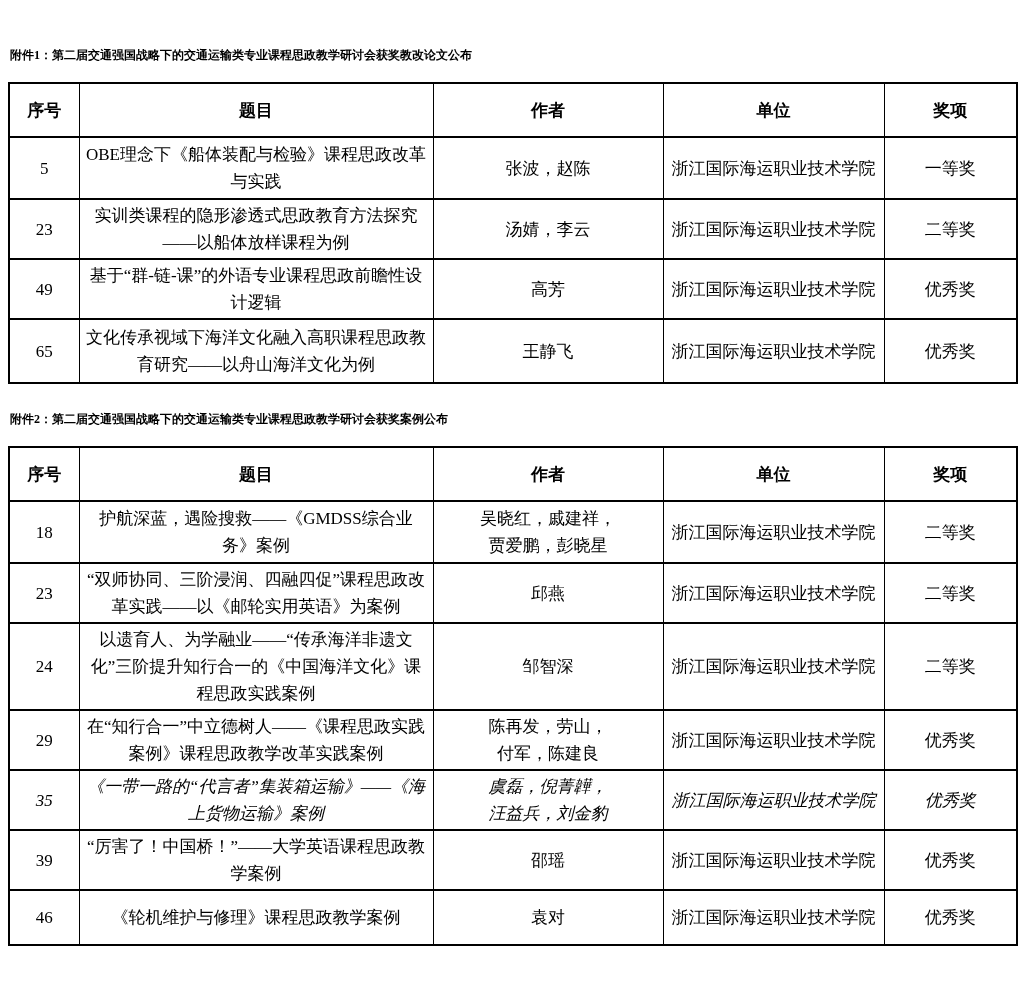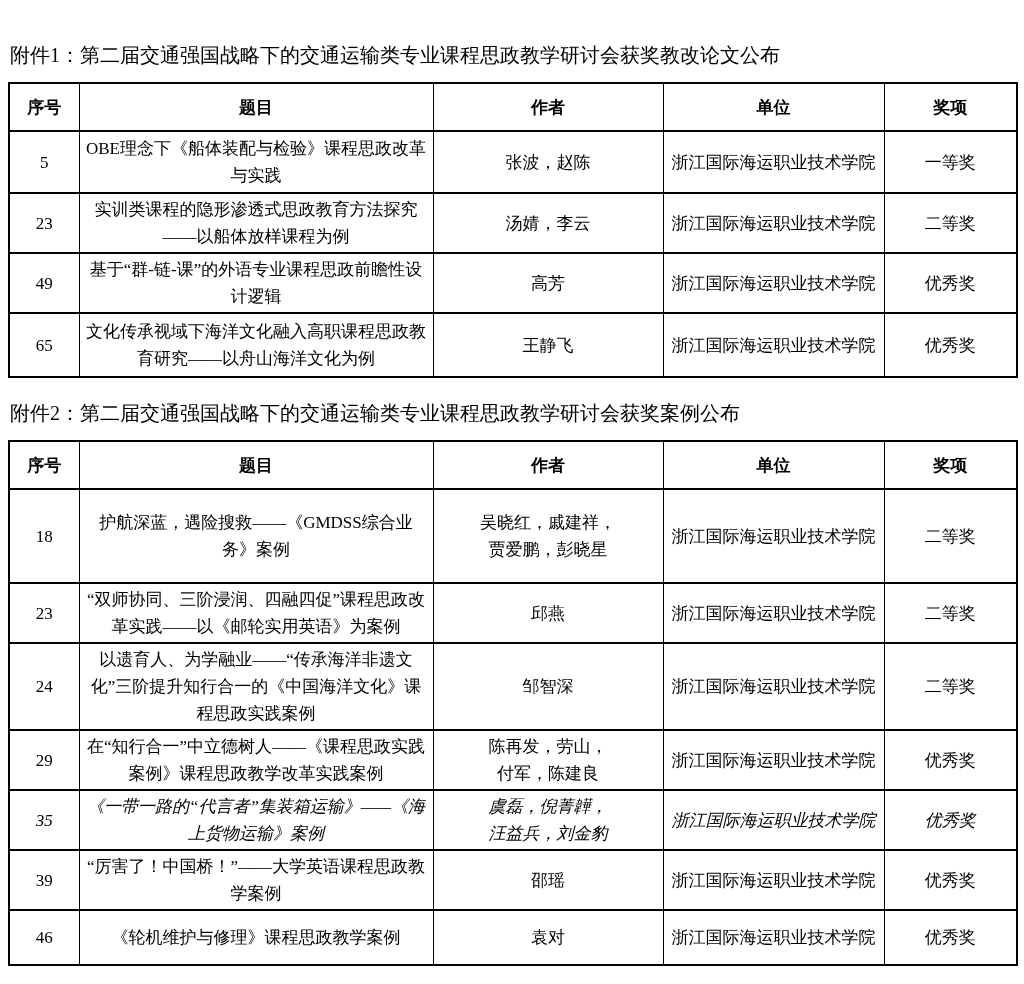--- a/index.html
+++ b/index.html
@@ -11,24 +11,25 @@
   }
   .doc {
     width: 1024px;
     height: 984px;
     box-sizing: border-box;
     padding: 44px 8px 0 8px;
     background: #ffffff;
     overflow: hidden;
   }
   .attachment-heading {
-    font-size: 20px;
+    font-size: 12px;
     line-height: 22px;
     margin: 0 0 16px 2px;
     white-space: nowrap;
+    font-weight: bold;
   }
   table.award-table {
     border-collapse: collapse;
     table-layout: fixed;
     width: 1008px;
     border: 2px solid #000;
   }
   table.award-table th,
   table.award-table td {
     border-left: 1px solid #000;
@@ -38,21 +39,21 @@
     font-size: 17px;
     line-height: 27px;
     padding: 2px 6px;
     vertical-align: middle;
     text-align: center;
     box-sizing: border-box;
     overflow: hidden;
   }
   table.award-table th {
     font-weight: bold;
-    height: 48px;
+    height: 54px;
     padding: 2px 4px;
   }
   td.cell-title {
     text-align: left;
     padding-left: 9px;
     padding-right: 4px;
   }
   td.cell-authors {
     white-space: pre-line;
   }
@@ -136,21 +137,21 @@
     <thead>
       <tr>
         <th>序号</th>
         <th>题目</th>
         <th>作者</th>
         <th>单位</th>
         <th>奖项</th>
       </tr>
     </thead>
     <tbody>
-      <tr style="height:94px;">
+      <tr style="height:62px;">
         <td class="cell-no">18</td>
         <td class="cell-title">护航深蓝，遇险搜救——《GMDSS综合业务》案例</td>
         <td class="cell-authors">吴晓红，戚建祥，
 贾爱鹏，彭晓星</td>
         <td class="cell-org">浙江国际海运职业技术学院</td>
         <td class="cell-award">二等奖</td>
       </tr>
       <tr style="height:57px;">
         <td class="cell-no">23</td>
         <td class="cell-title">“双师协同、三阶浸润、四融四促”课程思政改革实践——以《邮轮实用英语》为案例</td>

